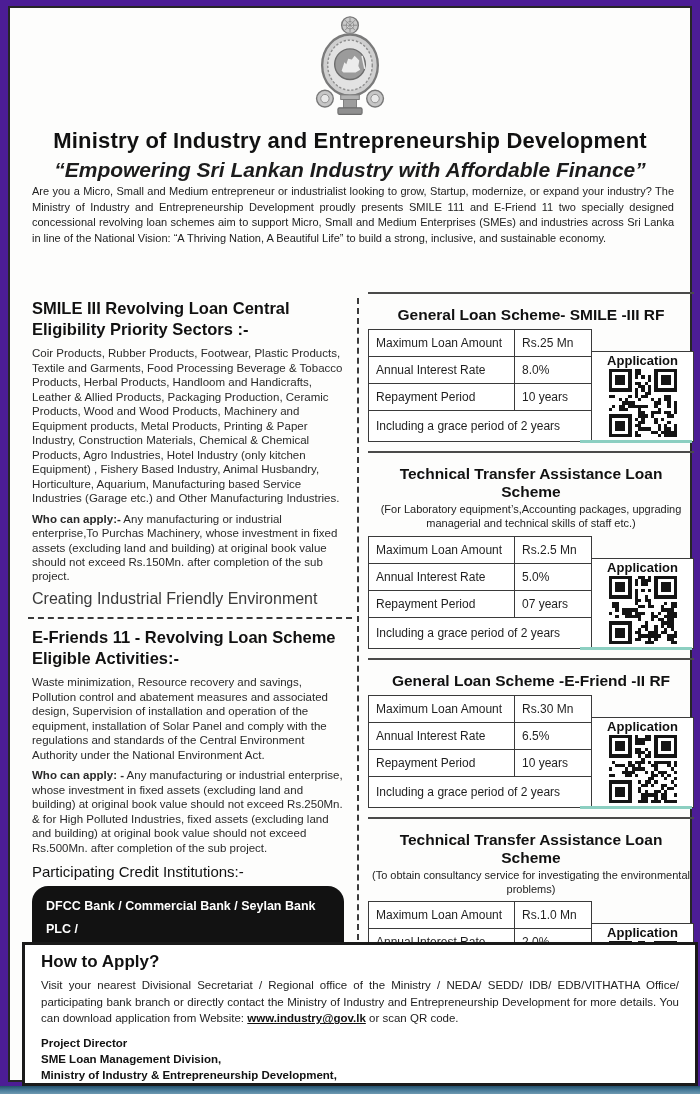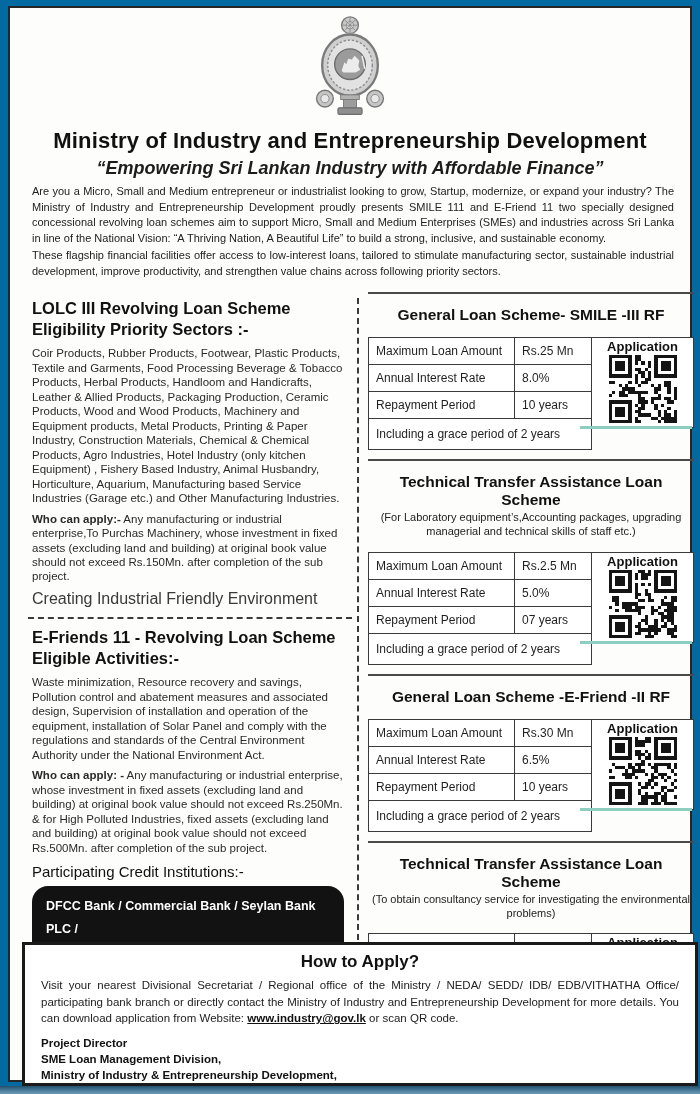--- a/index.html
+++ b/index.html
@@ -1,60 +1,60 @@
 <!DOCTYPE html>
 <html><head>
 <meta charset="utf-8">
 <style>
   * { margin:0; padding:0; box-sizing:border-box; }
   body { background:#ffffff; font-family:"Liberation Sans", sans-serif; color:#1a1a1a; }
-  .page { position:relative; width:700px; height:1094px; background:#0369a1; overflow:hidden; margin:0 auto; }
+  .page { position:relative; width:700px; height:1094px; background:#4c1d95; overflow:hidden; margin:0 auto; }
 
   .watermark { position:absolute; top:12px; font-size:27px; font-weight:bold; color:#edece8; letter-spacing:2px; }
   .wm-left { left:22px; }
   .wm-mid { left:450px; }
   .wm-right { left:642px; }
 
   .ad-frame { position:absolute; left:8px; top:6px; width:684px; height:1076px; border:2px solid #262626; background:#fdfdfc; }
 
   .emblem-wrap { position:absolute; left:0; right:0; top:6px; text-align:center; }
   .ministry-title { position:absolute; left:0; right:0; top:120px; text-align:center; font-size:22px; font-weight:bold; letter-spacing:0.2px; color:#111; }
-  .tagline { position:absolute; left:0; right:0; top:150px; text-align:center; font-size:18px; font-weight:bold; font-style:italic; color:#1c1c1c; }
+  .tagline { position:absolute; left:0; right:0; top:150px; text-align:center; font-size:21px; font-weight:bold; font-style:italic; color:#1c1c1c; }
 
   .intro { position:absolute; left:22px; top:176px; width:642px; font-size:11px; line-height:1.42; text-align:justify; color:#222; }
   .intro p + p { margin-top:2px; }
 
   .left-col { position:absolute; left:22px; top:290px; width:312px; }
   .divider-v { position:absolute; left:347px; top:290px; height:642px; width:0; border-left:2px dashed #3a3a3a; }
   .right-col { position:absolute; left:358px; top:284px; width:326px; }
 
   .sec-heading { font-size:16.5px; font-weight:bold; line-height:1.28; color:#111; }
   .body-text { font-size:11.5px; line-height:1.26; color:#2a2a2a; margin-top:6px; text-align:left; }
   .creating-line { font-size:16px; color:#3a3a3a; margin-top:6px; }
   .divider-h { border-top:2px dashed #3a3a3a; margin:9px 0 8px -4px; width:104%; }
   .inst-heading { font-size:15px; font-weight:normal; margin-top:8px; color:#111; }
   .inst-box { background:#121212; border-radius:16px; color:#ffffff; font-size:12.5px; font-weight:bold; padding:9px 14px 10px; margin-top:6px; line-height:1.85; }
 
   .scheme-block { border-top:2px solid #4a4a4a; padding-top:12px; margin-bottom:9px; }
   .scheme-title { font-size:15.5px; font-weight:bold; text-align:center; color:#111; }
   .scheme-subtitle { font-size:11px; line-height:1.3; text-align:center; color:#222; margin-top:1px; }
-  .scheme-table { display:flex; margin-top:13px; align-items:flex-start; }
+  .scheme-table { display:flex; margin-top:5px; align-items:flex-end; }
   .tbl { flex:1; border:1.5px solid #3a3a3a; background:#fff; }
   .trow { display:flex; border-bottom:1.5px solid #3a3a3a; height:27px; }
   .trow .lbl { flex:1; padding:0 7px; border-right:1.5px solid #3a3a3a; display:flex; align-items:center; font-size:12px; color:#1f1f1f; }
   .trow .val { width:76px; padding:0 7px; display:flex; align-items:center; font-size:12px; color:#1f1f1f; }
   .tfoot { height:30px; display:flex; align-items:center; padding:0 7px; font-size:12px; color:#1f1f1f; }
   .app-cell { width:102px; border:1.5px solid #3a3a3a; border-left:none; background:#fff; text-align:center; padding-top:1px; position:relative; }
   .app-label { font-size:13px; font-weight:bold; color:#111; }
   .qr-svg { display:inline-block; margin-top:1px; }
   .qr-svg svg { width:68px; height:68px; shape-rendering:crispEdges; }
   .qr-underline { position:absolute; left:-12px; right:1px; bottom:-2px; height:3px; background:#8ccfc1; }
 
   .apply-box { position:absolute; left:12px; top:934px; width:676px; height:144px; border:3px solid #1a1a1a; background:#fff; padding:7px 16px; }
-  .apply-heading { font-size:17px; font-weight:bold; color:#111;text-align:center; }
+  .apply-heading { font-size:17px; font-weight:bold; color:#111; }
   .apply-body { font-size:11.5px; line-height:1.45; margin-top:5px; color:#222; text-align:justify; }
   .site-link { font-weight:bold; text-decoration:underline; color:#111; }
   .signature { margin-top:8px; font-size:11.5px; font-weight:bold; line-height:1.4; color:#111; }
 
   .bottom-bar { position:absolute; left:0; right:0; top:1086px; height:8px; background:linear-gradient(#24506b,#4a7d9b 55%,#6f9ab2); }
 </style>
 </head>
 <body>
 
 <div class="page">
@@ -89,26 +89,25 @@
         <rect x="35" y="91" width="14" height="9" fill="#9d9d9d" stroke="#7a7a7a" stroke-width="1"></rect>
         <rect x="29" y="100" width="26" height="7" rx="1.5" fill="#8f8f8f" stroke="#6c6c6c" stroke-width="1.2"></rect>
       </svg>
     </div>
 
     <div class="ministry-title">Ministry of Industry and Entrepreneurship Development</div>
     <div class="tagline">“Empowering Sri Lankan Industry with Affordable Finance”</div>
 
     <div class="intro">
       <p>Are you a Micro, Small and Medium entrepreneur or industrialist looking to grow, Startup, modernize, or expand your industry?  The Ministry of Industry and Entrepreneurship Development proudly presents SMILE 111 and E-Friend 11 two specially designed concessional revolving loan schemes aim to support Micro, Small and Medium Enterprises (SMEs) and industries across Sri Lanka in line of the National Vision: “A Thriving Nation, A Beautiful Life” to build a strong, inclusive, and sustainable economy.</p>
-      <p>These flagship financial facilities offer access to low-interest loans, tailored to stimulate manufacturing sector, sustainable industrial development, improve productivity, and strengthen value chains across following priority sectors.</p>
     </div>
 
     <div class="left-col">
       <div class="sec-heading">
-        <div>LOLC III Revolving Loan Scheme</div>
+        <div>SMILE III Revolving Loan Central</div>
         <div>Eligibility Priority Sectors :-</div>
       </div>
       <p class="body-text">Coir Products, Rubber Products, Footwear, Plastic Products, Textile and Garments, Food Processing Beverage &amp; Tobacco Products, Herbal Products, Handloom and Handicrafts, Leather &amp; Allied  Products, Packaging Production, Ceramic Products, Wood and Wood Products, Machinery and Equipment products, Metal Products, Printing &amp; Paper Industry, Construction Materials, Chemical &amp; Chemical Products, Agro Industries, Hotel Industry (only kitchen Equipment) , Fishery Based Industry, Animal Husbandry, Horticulture, Aquarium, Manufacturing based Service Industries (Garage etc.) and Other Manufacturing Industries.</p>
       <p class="body-text"><b>Who can apply:-</b><span> Any manufacturing or industrial enterprise,To Purchas Machinery, whose investment in fixed assets (excluding land and building) at original book value should not exceed Rs.150Mn. after completion of the sub project.</span></p>
       <div class="creating-line">Creating Industrial Friendly Environment</div>
 
       <div class="divider-h"></div>
 
       <div class="sec-heading">
         <div>E-Friends 11 - Revolving Loan  Scheme</div>

